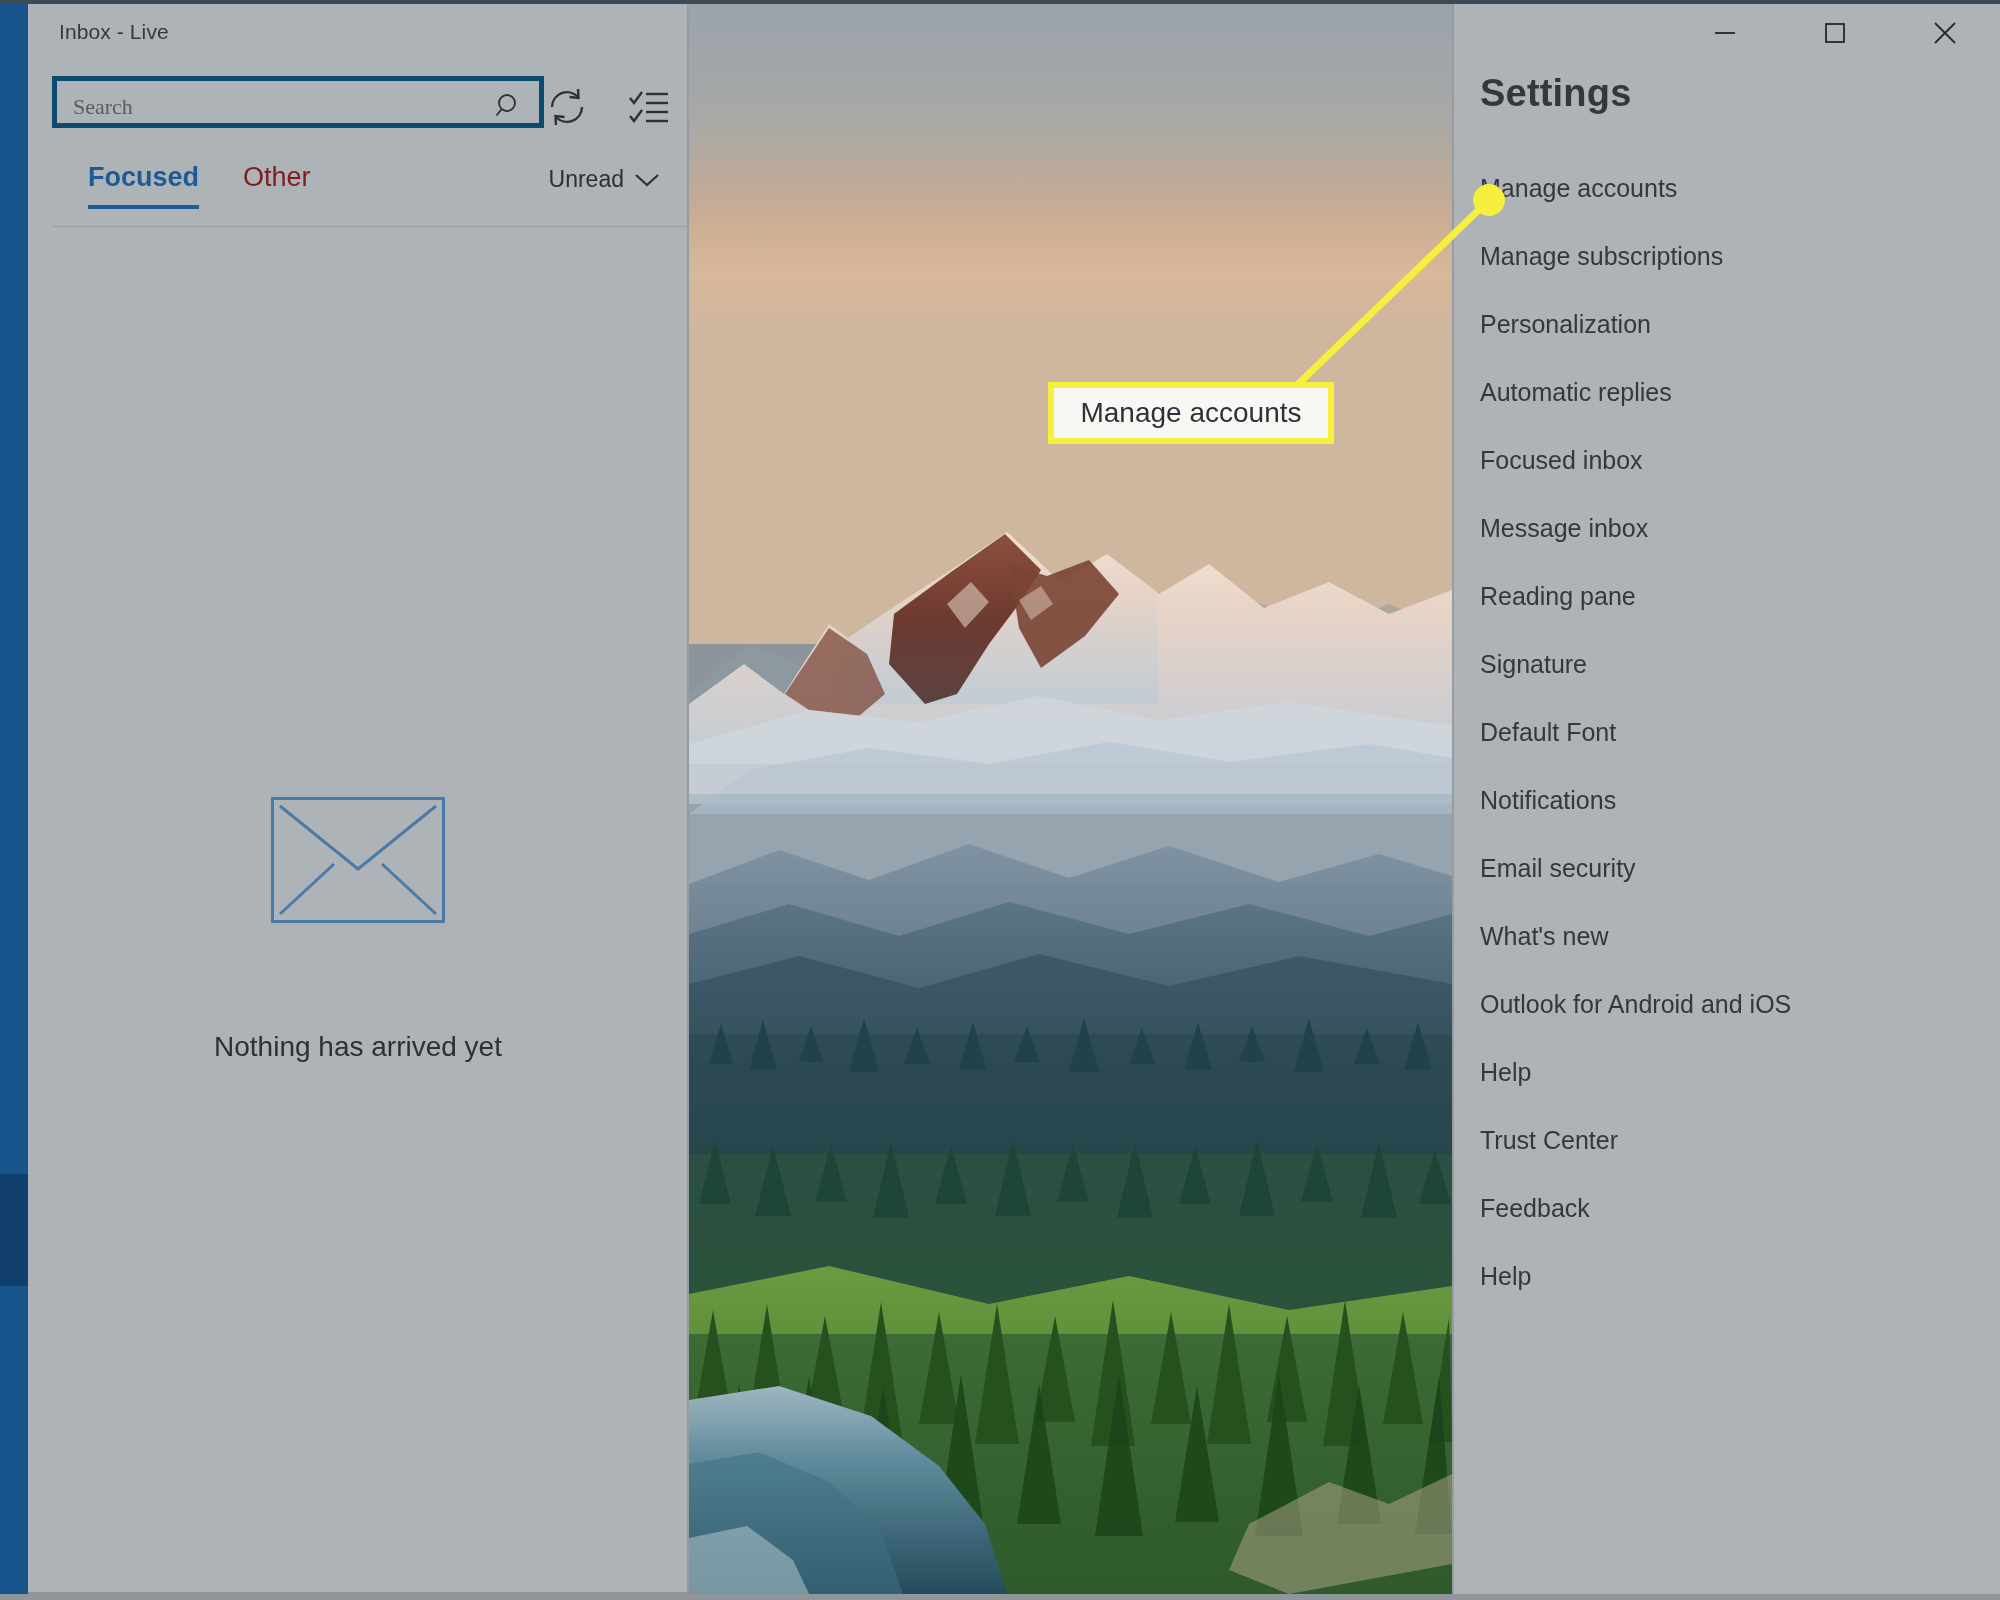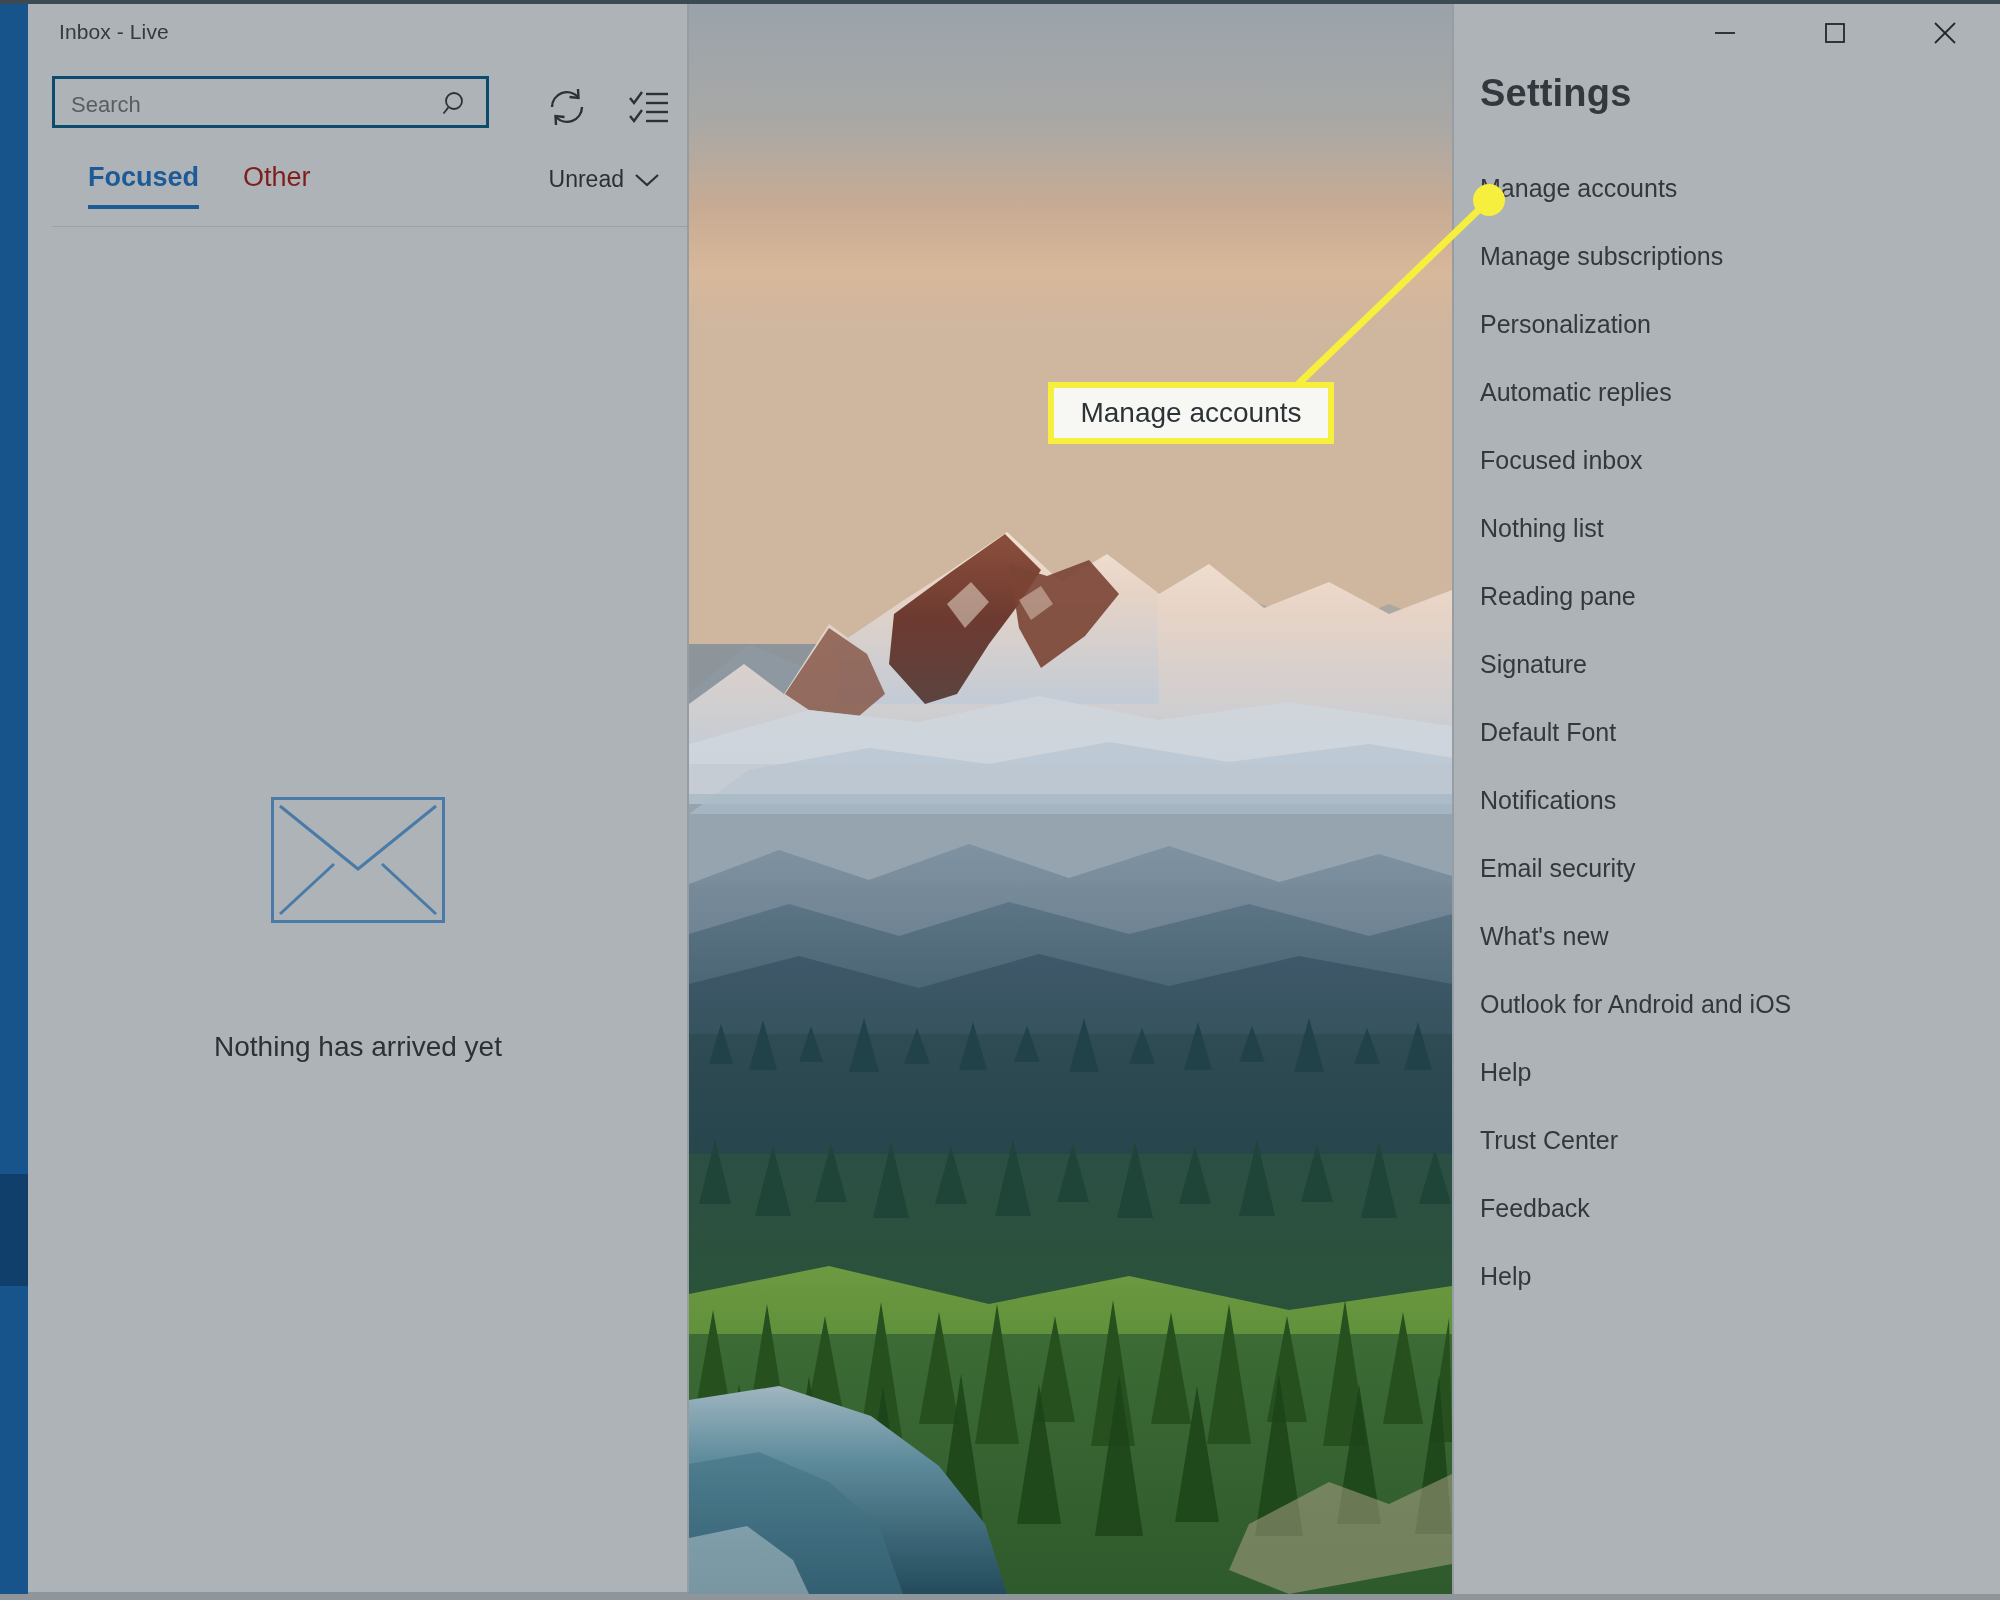--- a/index.html
+++ b/index.html
@@ -25,22 +25,22 @@
     background:#adb3b7;
   }
   .titlebar{position:absolute;left:16px;top:0;width:660px;height:58px;background:#adb3b7;}
   .title-text{
     position:absolute;left:15px;top:16px;
     font-size:21px;color:#343a3f;letter-spacing:.1px;
   }
 
   .search-row{position:absolute;left:0;top:66px;width:660px;height:62px;}
   .search-box{
-    position:absolute;left:24px;top:6px;width:437px;height:52px;
-    border:3px solid #0c4a6e;background:transparent;box-sizing:border-box;
+    position:absolute;left:24px;top:6px;width:492px;height:52px;
+    border:5px solid #0c4a6e;background:transparent;box-sizing:border-box;font-family:Liberation Serif, serif;
   }
   .search-ph{
     position:absolute;left:16px;top:13px;font-size:22px;color:#565d63;
   }
   .search-icon{position:absolute;right:14px;top:11px;width:30px;height:30px;}
   .tb-icon{position:absolute;top:14px;width:46px;height:46px;cursor:default;}
   .tb-refresh{left:516px;}
   .tb-select{left:598px;}
 
   .tabs{position:absolute;left:0;top:150px;width:660px;height:70px;}
@@ -334,21 +334,21 @@
 
   <div class="settings">
     <div class="settings-edge"></div>
     <div class="settings-title">Settings</div>
     <div class="settings-list">
       <div class="set-item">Manage accounts</div>
       <div class="set-item">Manage subscriptions</div>
       <div class="set-item">Personalization</div>
       <div class="set-item">Automatic replies</div>
       <div class="set-item">Focused inbox</div>
-      <div class="set-item">Nothing list</div>
+      <div class="set-item">Message inbox</div>
       <div class="set-item">Reading pane</div>
       <div class="set-item">Signature</div>
       <div class="set-item">Default Font</div>
       <div class="set-item">Notifications</div>
       <div class="set-item">Email security</div>
       <div class="set-item">What's new</div>
       <div class="set-item">Outlook for Android and iOS</div>
       <div class="set-item">Help</div>
       <div class="set-item">Trust Center</div>
       <div class="set-item">Feedback</div>

